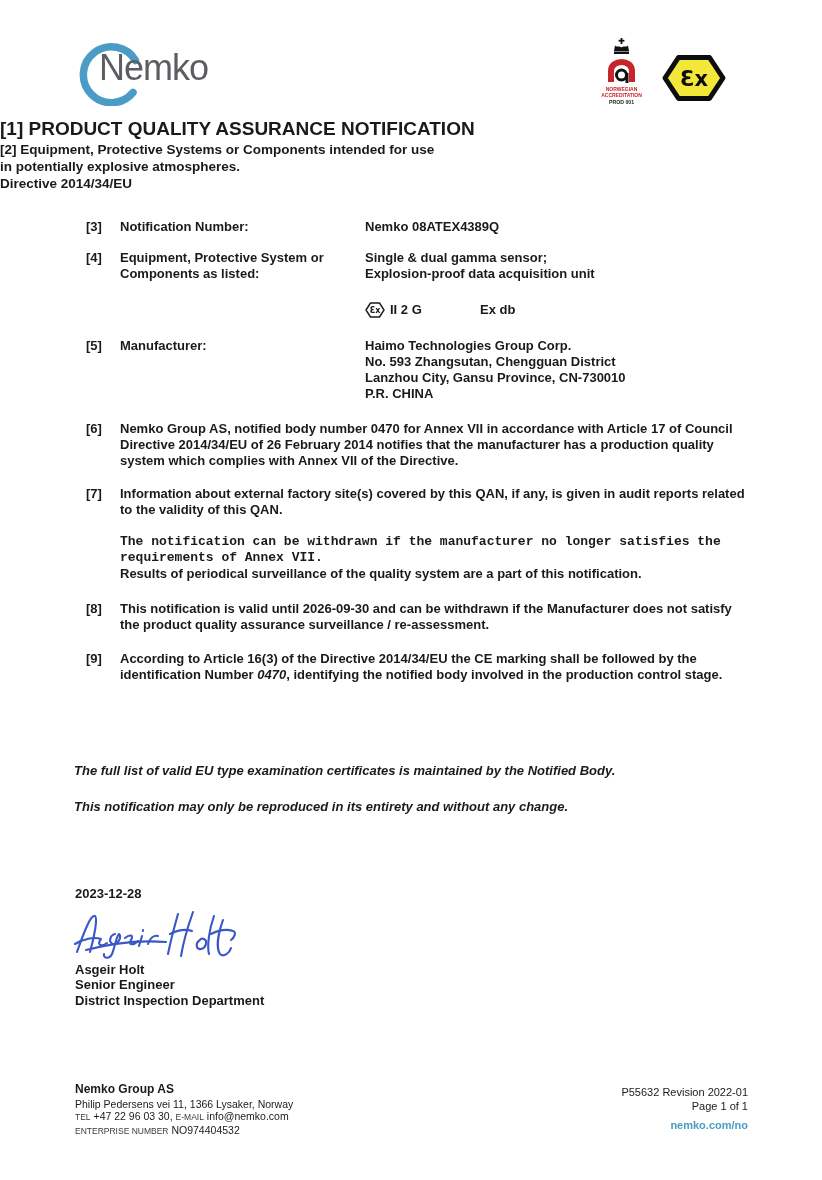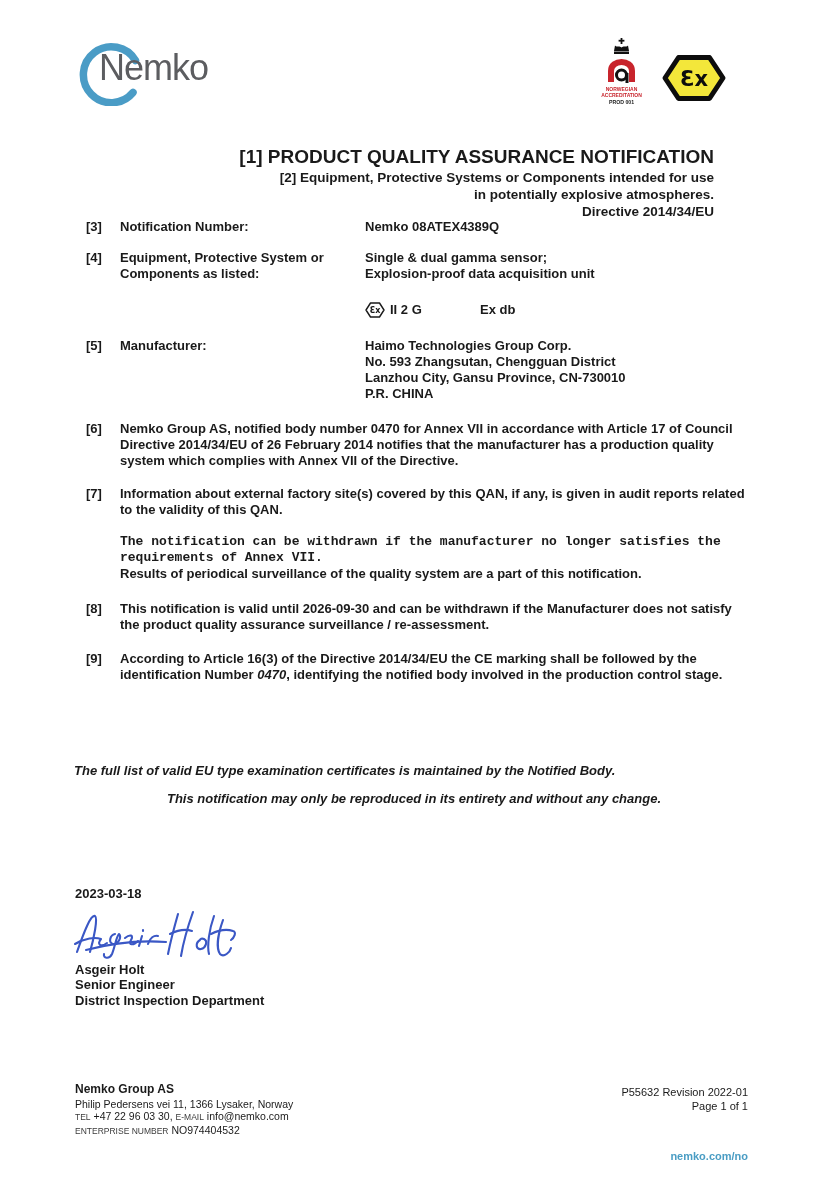--- a/index.html
+++ b/index.html
@@ -14,21 +14,21 @@
   .logo { position:absolute; left:75px; top:40px; width:160px; height:66px; }
   .logo svg { position:absolute; left:0; top:0; }
   .logo-text {
     position:absolute; left:24px; top:7px;
     font-size:36px; font-weight:normal; color:#5c5d60; letter-spacing:-1px;
   }
   .accred-mark { position:absolute; left:595px; top:38px; width:56px; height:70px; }
   .ex-mark-large { position:absolute; left:662px; top:55px; width:64px; height:46px; }
 
   
-  .title-block { position:absolute; left:0; top:145px; width:714px; text-align:right; }
+  .title-block { position:absolute; left:0; top:117px; width:714px; text-align:left; }
   .title-main { font-size:19px; font-weight:bold; line-height:24px; }
   .title-sub  { font-size:13.5px; font-weight:bold; line-height:17px; }
 
   
   .content { position:absolute; left:86px; top:219px; width:666px;
              font-size:13px; font-weight:bold; line-height:16px; }
   .row { display:grid; grid-template-columns:34px 1fr; }
   .row-3col { display:grid; grid-template-columns:34px 245px 1fr; }
   .num { }
   .para { }
@@ -41,34 +41,34 @@
   .s6 { margin-top:19px; }
   .s7 { margin-top:17px; }
   .s7 .p2 { margin-top:16px;font-family:Liberation Mono, monospace; }
   .s8 { margin-top:19px; }
   .s9 { margin-top:18px; }
   .it { font-style:italic; }
 
   
   .notes { position:absolute; left:74px; top:763px; width:680px;
            font-size:13px; font-weight:bold; font-style:italic; line-height:16px; }
-  .notes .note2 { margin-top:12px;text-align:center; }
+  .notes .note2 { margin-top:20px; }
 
   
   .sig-block { position:absolute; left:75px; top:886px; font-size:13px; font-weight:bold; line-height:15.5px; }
   .sig-date { margin-bottom:2px; }
   .sig-img { display:block; margin:0 0 2px -4px; }
   .sig-name-block div { line-height:15.5px; }
 
   
   .footer-left { position:absolute; left:75px; top:1083px; font-size:10.5px; line-height:12.5px; }
   .footer-company { font-size:12px; font-weight:bold; margin-bottom:2px; }
   .small-caps-label { font-size:8.5px; color:#3a3a3a; }
   .footer-right { position:absolute; right:74px; top:1085px; text-align:right; font-size:11px; line-height:14px; }
-  .footer-site { margin-top:36px; font-weight:bold; }
+  .footer-site { margin-top:5px; font-weight:bold; }
 </style>
 </head>
 <body>
 
 <div class="page">
 
   <div class="logo">
     <svg width="160" height="66" viewBox="0 0 160 66">
       <path d="M60.5,20.5 A28,28 0 1 0 58,52.5" fill="none" stroke="#4a9cc6" stroke-width="7.5" stroke-linecap="round"></path>
     </svg>
@@ -178,21 +178,21 @@
     </div>
 
   </div>
 
   <div class="notes">
     <div class="note1">The full list of valid EU type examination certificates is maintained by the Notified Body.</div>
     <div class="note2">This notification may only be reproduced in its entirety and without any change.</div>
   </div>
 
   <div class="sig-block">
-    <div class="sig-date">2023-03-18</div>
+    <div class="sig-date">2023-12-28</div>
     <svg class="sig-img" width="170" height="56" viewBox="0 0 170 56">
       <g fill="none" stroke="#3a57c5" stroke-width="2.1" stroke-linecap="round" stroke-linejoin="round">
         <path d="M6,48 C13,28 20,10 24,12 C27,14 23,34 19,48"></path>
         <path d="M4,40 C14,34 24,33 30,35 C26,40 29,44 36,39"></path>
         <path d="M44,30 C39,31 37,39 42,40 C47,41 51,33 48,30 C45,33 44,43 41,50 C38,56 32,54 33,50"></path>
         <path d="M54,34 C59,30 63,31 60,36 C57,41 62,42 67,37"></path>
         <path d="M71,32 L68,42 M72,26 L72,27"></path>
         <path d="M77,40 C79,34 83,31 87,32"></path>
         <path d="M15,46 C45,38 70,36 95,38"></path>
         <path d="M107,10 C103,24 99,40 97,50"></path>

